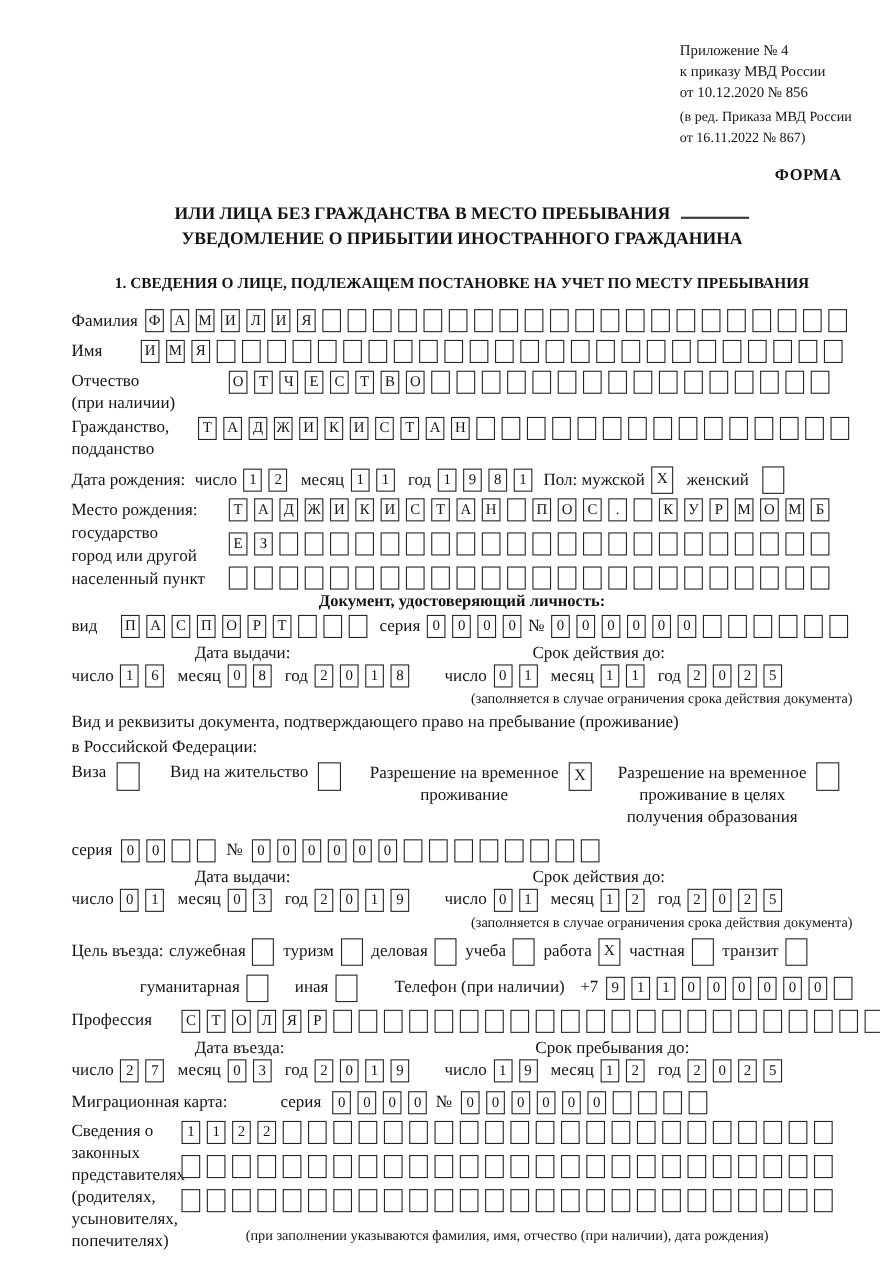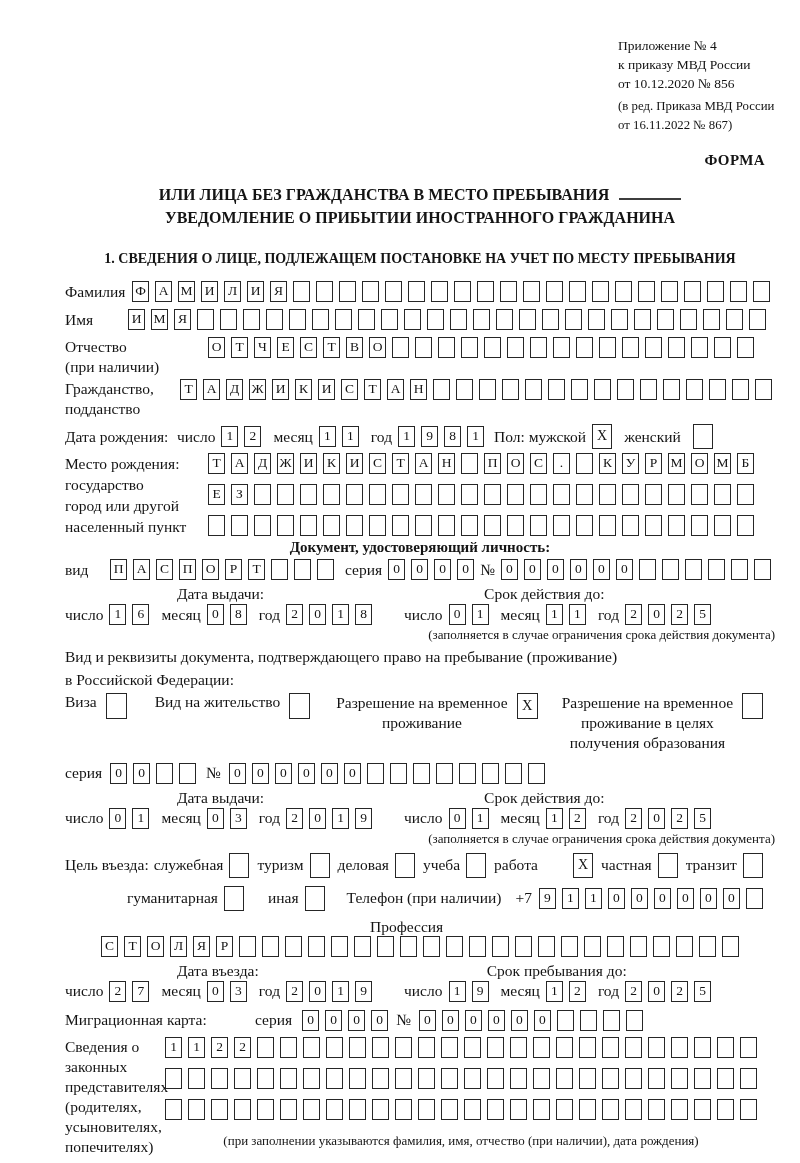--- a/index.html
+++ b/index.html
@@ -520,21 +520,21 @@
       <span class="chk-sm"></span>
     </div>
     <div class="purp" style="margin-left:8px;">
       <span class="lbl">деловая</span>
       <span class="chk-sm"></span>
     </div>
     <div class="purp" style="margin-left:8px;">
       <span class="lbl">учеба</span>
       <span class="chk-sm"></span>
     </div>
-    <div class="purp" style="margin-left:8px;gap:29px;">
+    <div class="purp" style="margin-left:8px;">
       <span class="lbl">работа</span>
       <span class="chk-sm">X</span>
     </div>
     <div class="purp" style="margin-left:8px;justify-content:space-between;">
       <span class="lbl">частная</span>
       <span class="chk-sm"></span>
     </div>
     <div class="purp" style="margin-left:8px;">
       <span class="lbl">транзит</span>
       <span class="chk-sm"></span>
@@ -543,37 +543,37 @@
 
   <div class="frow" style="margin-top:8px;">
     <div class="purp" style="margin-left:62px;">
       <span class="lbl">гуманитарная</span>
       <span class="chk-sm"></span>
     </div>
     <div class="purp" style="margin-left:24px;">
       <span class="lbl">иная</span>
       <span class="chk-sm"></span>
     </div>
-    <span class="lbl" style="margin-left:22px;">Телефон (при наличии)</span>
+    <span class="lbl" style="margin-left:34px;">Телефон (при наличии)</span>
     <span class="lbl" style="margin-left:14px;">+7</span>
     <span class="cells" style="margin-left:7px;">
         <span class="cell">9</span>
         <span class="cell">1</span>
         <span class="cell">1</span>
         <span class="cell">0</span>
         <span class="cell">0</span>
         <span class="cell">0</span>
         <span class="cell">0</span>
         <span class="cell">0</span>
         <span class="cell">0</span>
         <span class="cell"></span>
       </span>
   </div>
 
-  <div class="frow" style="margin-top:7px;flex-direction:column;">
+  <div class="frow" style="margin-top:7px;">
     <span class="lbl" style="width:100px;flex:none;">Профессия</span>
     <span class="cells">
         <span class="cell">С</span>
         <span class="cell">Т</span>
         <span class="cell">О</span>
         <span class="cell">Л</span>
         <span class="cell">Я</span>
         <span class="cell">Р</span>
         <span class="cell"></span>
         <span class="cell"></span>

